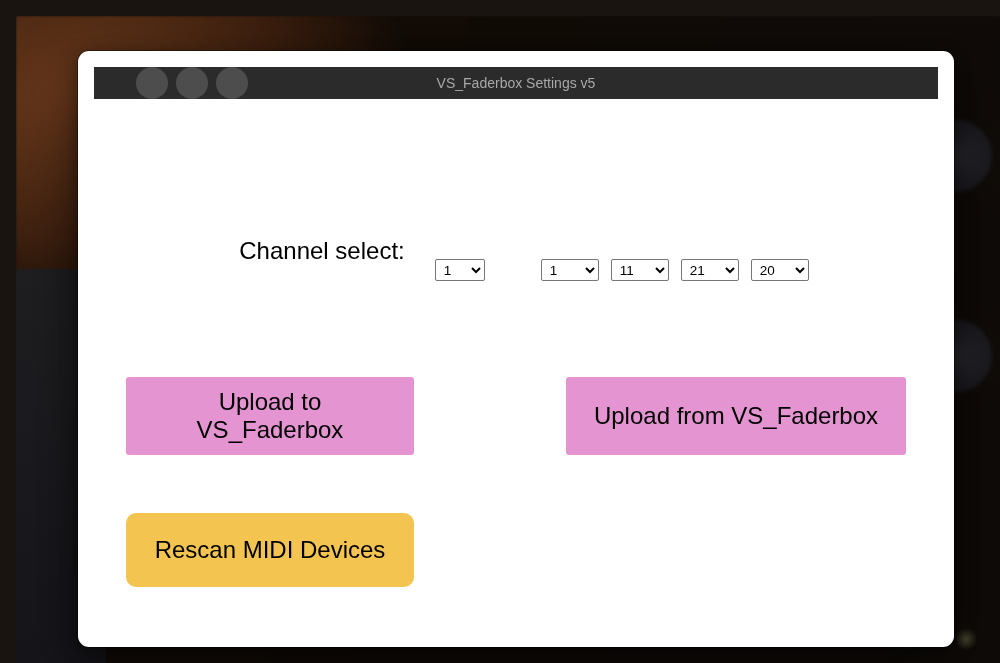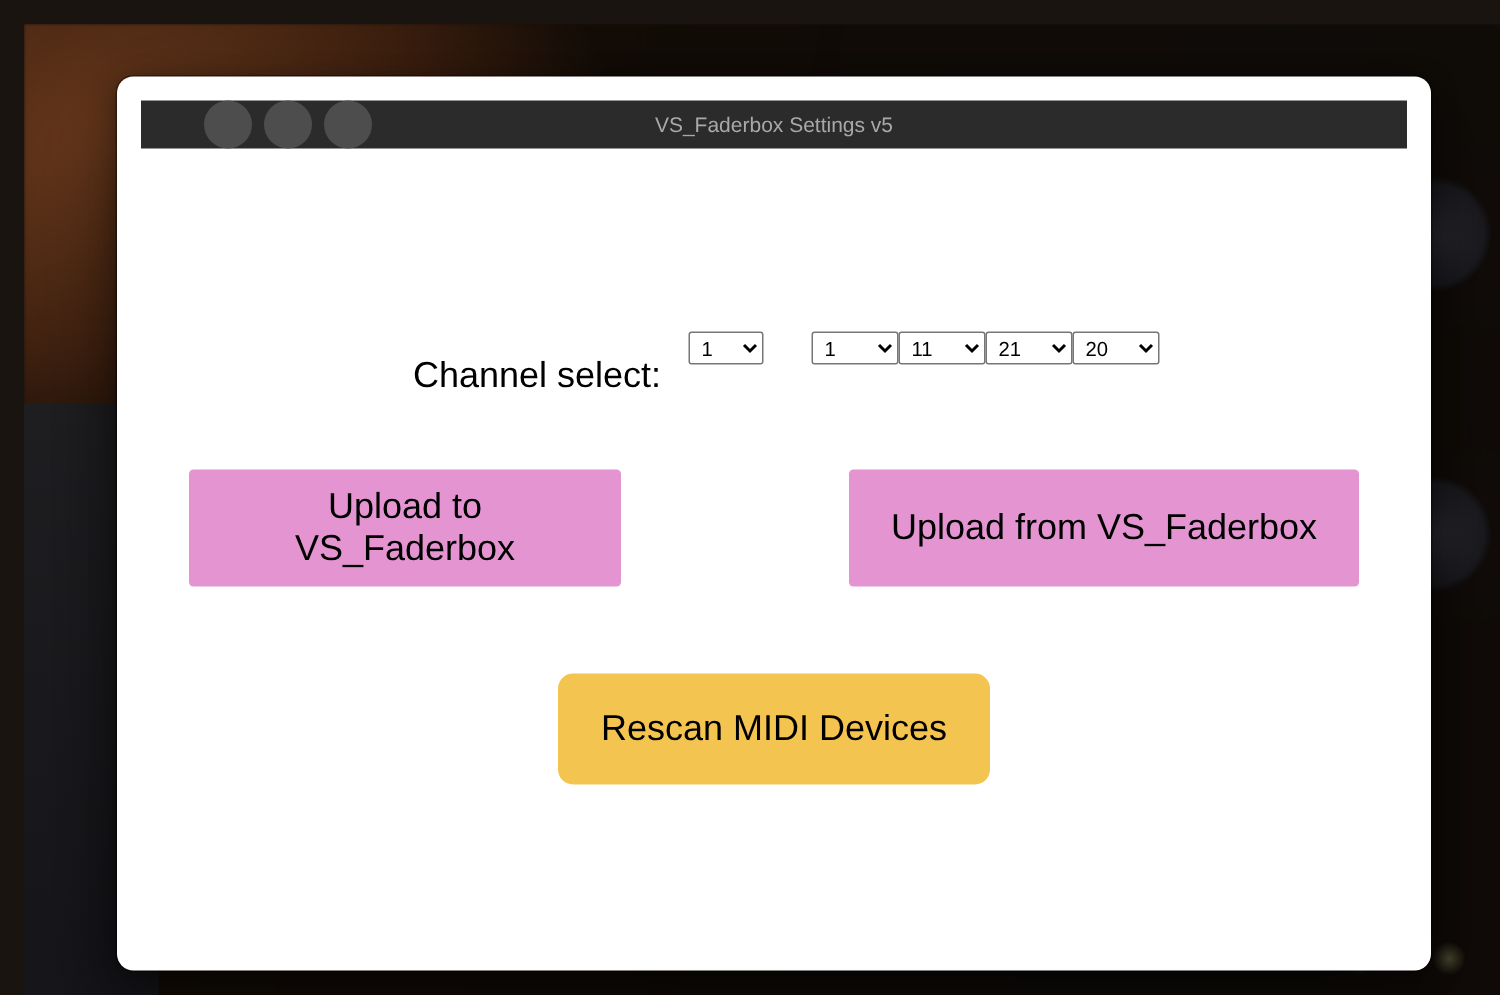--- a/index.html
+++ b/index.html
@@ -63,23 +63,25 @@
       pointer-events: none;
     }
 
     .content {
       height: calc(100% - 30px);
       padding-top: 106px;
       background: #ffffff;
     }
 
     .selects-row {
-      display: flex; align-items: flex-start; justify-content: center;
+      display: flex; align-items: flex-end; justify-content: center;
+      gap: 12px;
       color: #000;
       font-size: 24px;
+      margin-bottom: 64px;
     }
     .selects-row .lbl { margin-right: 2px; }
     .selects-row .gap { width: 16px; }
 
     select {
       font-family: Arial, sans-serif;
       font-size: 13.5px;
       height: 22px;
       background: #fff;
       color: #000;
@@ -102,21 +104,21 @@
       padding: 0 26px;
       border-radius: 3px;
       cursor: pointer;
       font-family: inherit;
       display: inline-flex; align-items: center; justify-content: center;
     }
     .btn-pink { background: #e394d1; }
     .btn-pink:first-child { width: 288px; }
     .btn-pink:last-child { width: 340px; }
 
-    .btn-row2 { display:flex; justify-content:center; }
+    .btn-row2 { display:flex; justify-content:flex-start; }
     .btn-yellow { background: #f4c451; border-radius: 10px; width: 288px; height: 74px; }
   </style>
 </head>
 <body>
 
 <div class="bg"></div>
 <div class="bg-knobs"></div>
 <div class="bg-jacks"></div>
 <div class="bg-left"></div>
 

